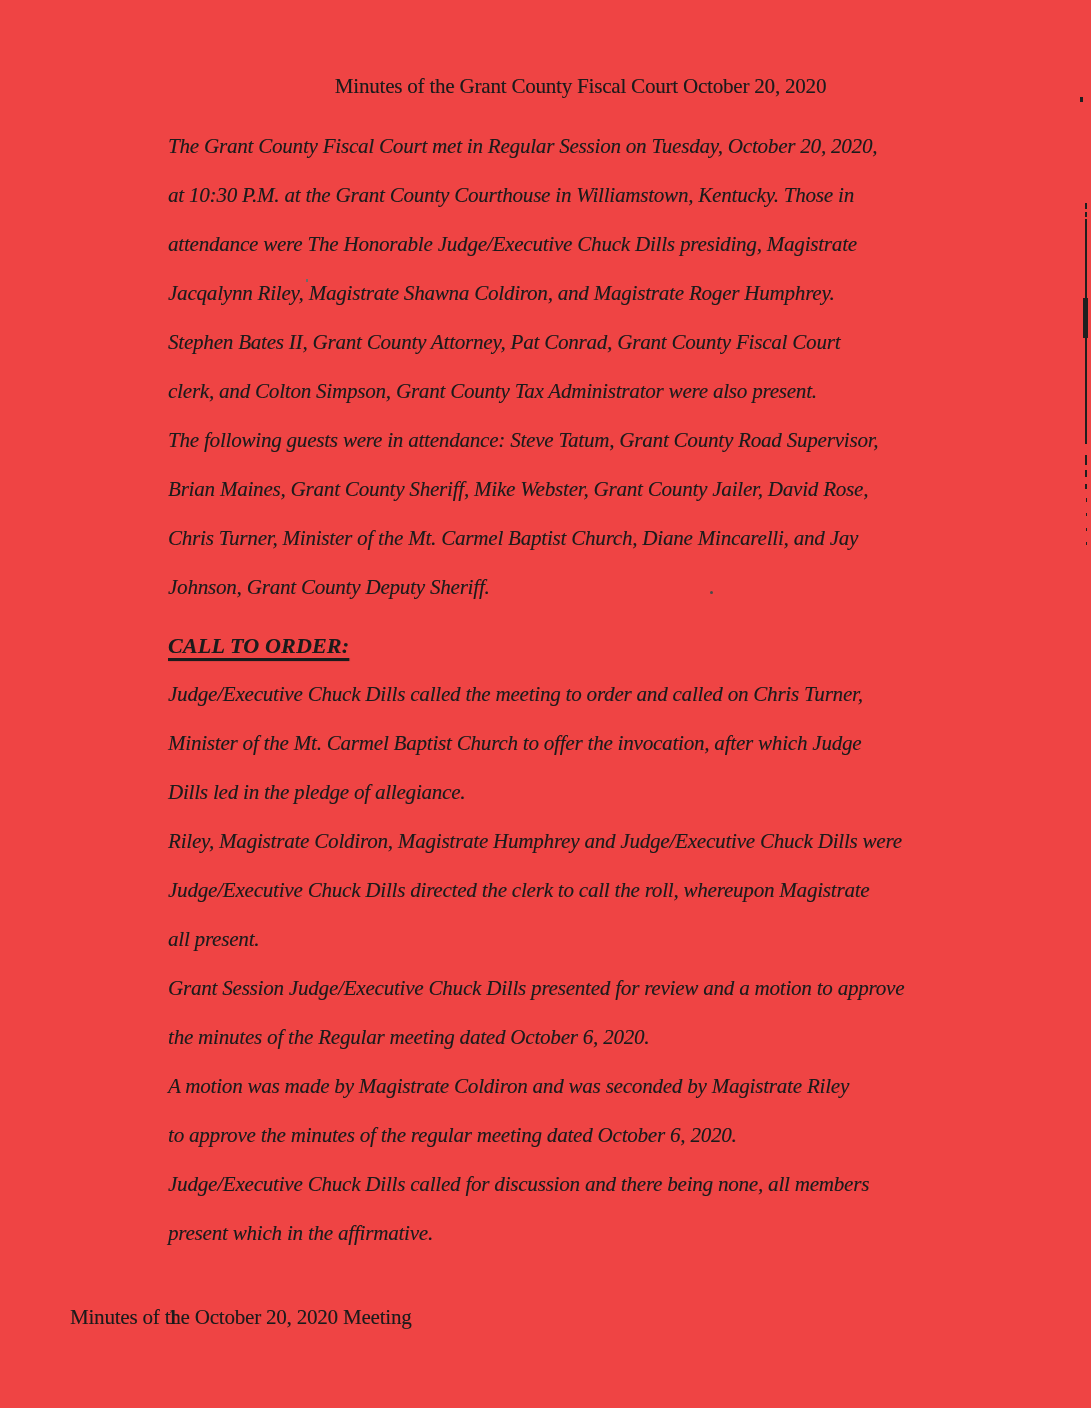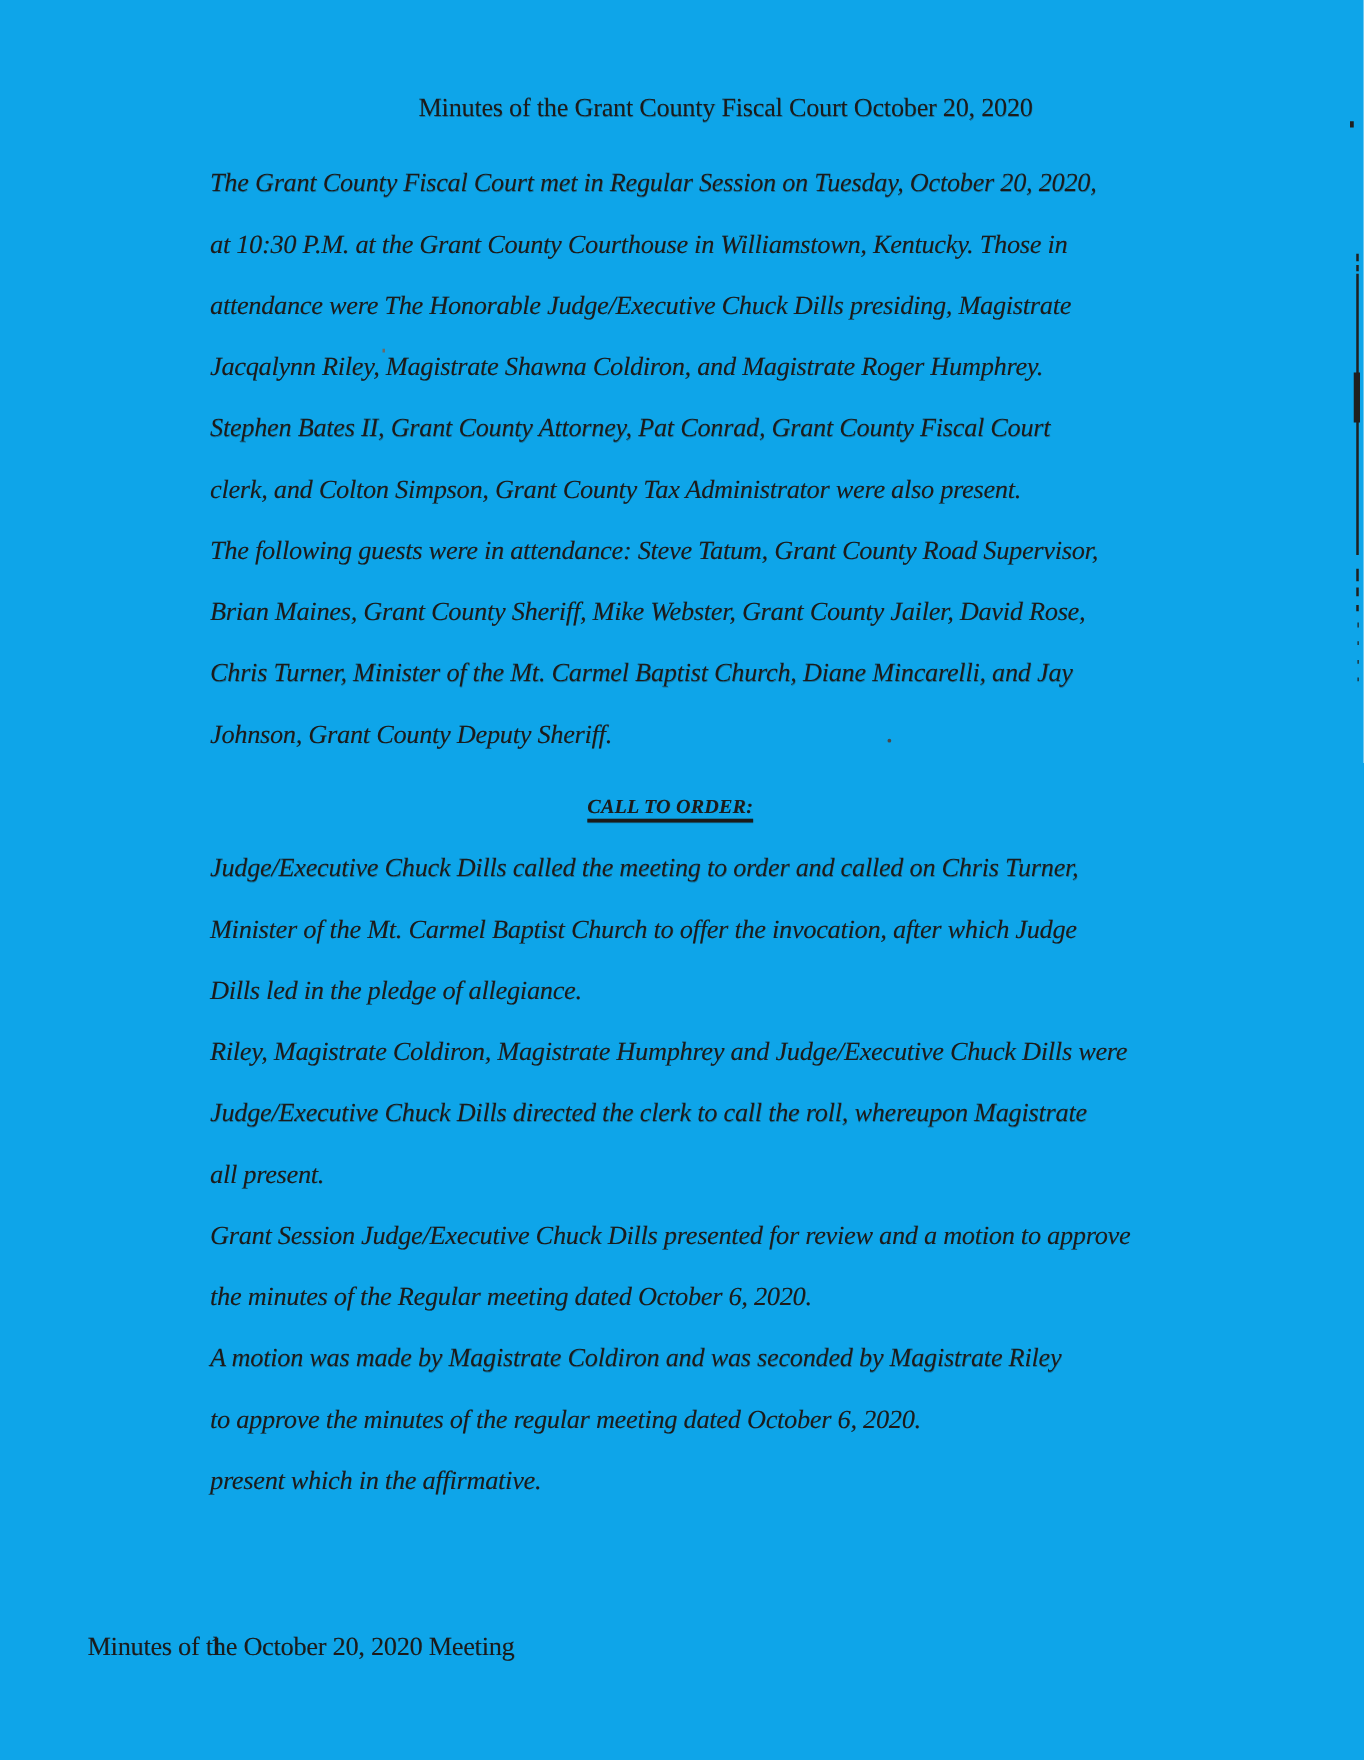--- a/index.html
+++ b/index.html
@@ -2,21 +2,21 @@
 <html><head>
 <meta charset="utf-8">
 <style>
   * { margin: 0; padding: 0; box-sizing: border-box; }
   html, body { background: #ffffff; }
 
   .page {
     position: relative;
     width: 1091px;
     height: 1408px;
-    background: #0ea5e9;
+    background: #ef4444;
     overflow: hidden;
     font-family: "Liberation Serif", "DejaVu Serif", serif;
     color: #1b1b1b;
   }
 
   
   .scan-text {
     text-shadow: 0.3px 0.3px 0 rgba(25,25,25,0.35);
   }
 
@@ -43,27 +43,26 @@
     display: block;
     height: 49px;
     line-height: 49px;
     font-size: 21px;
     letter-spacing: -0.2px;
     white-space: nowrap;
   }
 
   .line.heading {
     margin-top: 9px;
-    font-size: 16px;
+    font-size: 22px;
     font-weight: 700;
     letter-spacing: 0.2px;
     text-decoration: underline;
     text-decoration-thickness: 2.5px;
     text-underline-offset: 5px;
-    text-align: center;
   }
 
   .footer-page-number {
     position: absolute;
     left: 168px;
     top: 1303px;
     font-size: 21px;
     line-height: 28px;
   }
 
@@ -120,20 +119,21 @@
     <span class="line scan-text">Judge/Executive Chuck Dills called the meeting to order and called on Chris Turner,</span>
     <span class="line scan-text">Minister of the Mt. Carmel Baptist Church to offer the invocation, after which Judge</span>
     <span class="line scan-text">Dills led in the pledge of allegiance.</span>
     <span class="line scan-text">Riley, Magistrate Coldiron, Magistrate Humphrey and Judge/Executive Chuck Dills were</span>
     <span class="line scan-text">Judge/Executive Chuck Dills directed the clerk to call the roll, whereupon Magistrate</span>
     <span class="line scan-text">all present.</span>
     <span class="line scan-text">Grant Session Judge/Executive Chuck Dills presented for review and a motion to approve</span>
     <span class="line scan-text">the minutes of the Regular meeting dated October 6, 2020.</span>
     <span class="line scan-text">A motion was made by Magistrate Coldiron and was seconded by Magistrate Riley</span>
     <span class="line scan-text">to approve the minutes of the regular meeting dated October 6, 2020.</span>
+    <span class="line scan-text">Judge/Executive Chuck Dills called for discussion and there being none, all members</span>
     <span class="line scan-text">present which in the affirmative.</span>
   </main>
 
   <div class="footer-page-number scan-text">1</div>
 
   <div class="footer-title scan-text">Minutes of the October 20, 2020 Meeting</div>
 
   <div class="artifact a-dot-top"></div>
   <div class="artifact a-dash-1"></div>
   <div class="artifact a-dash-2"></div>

